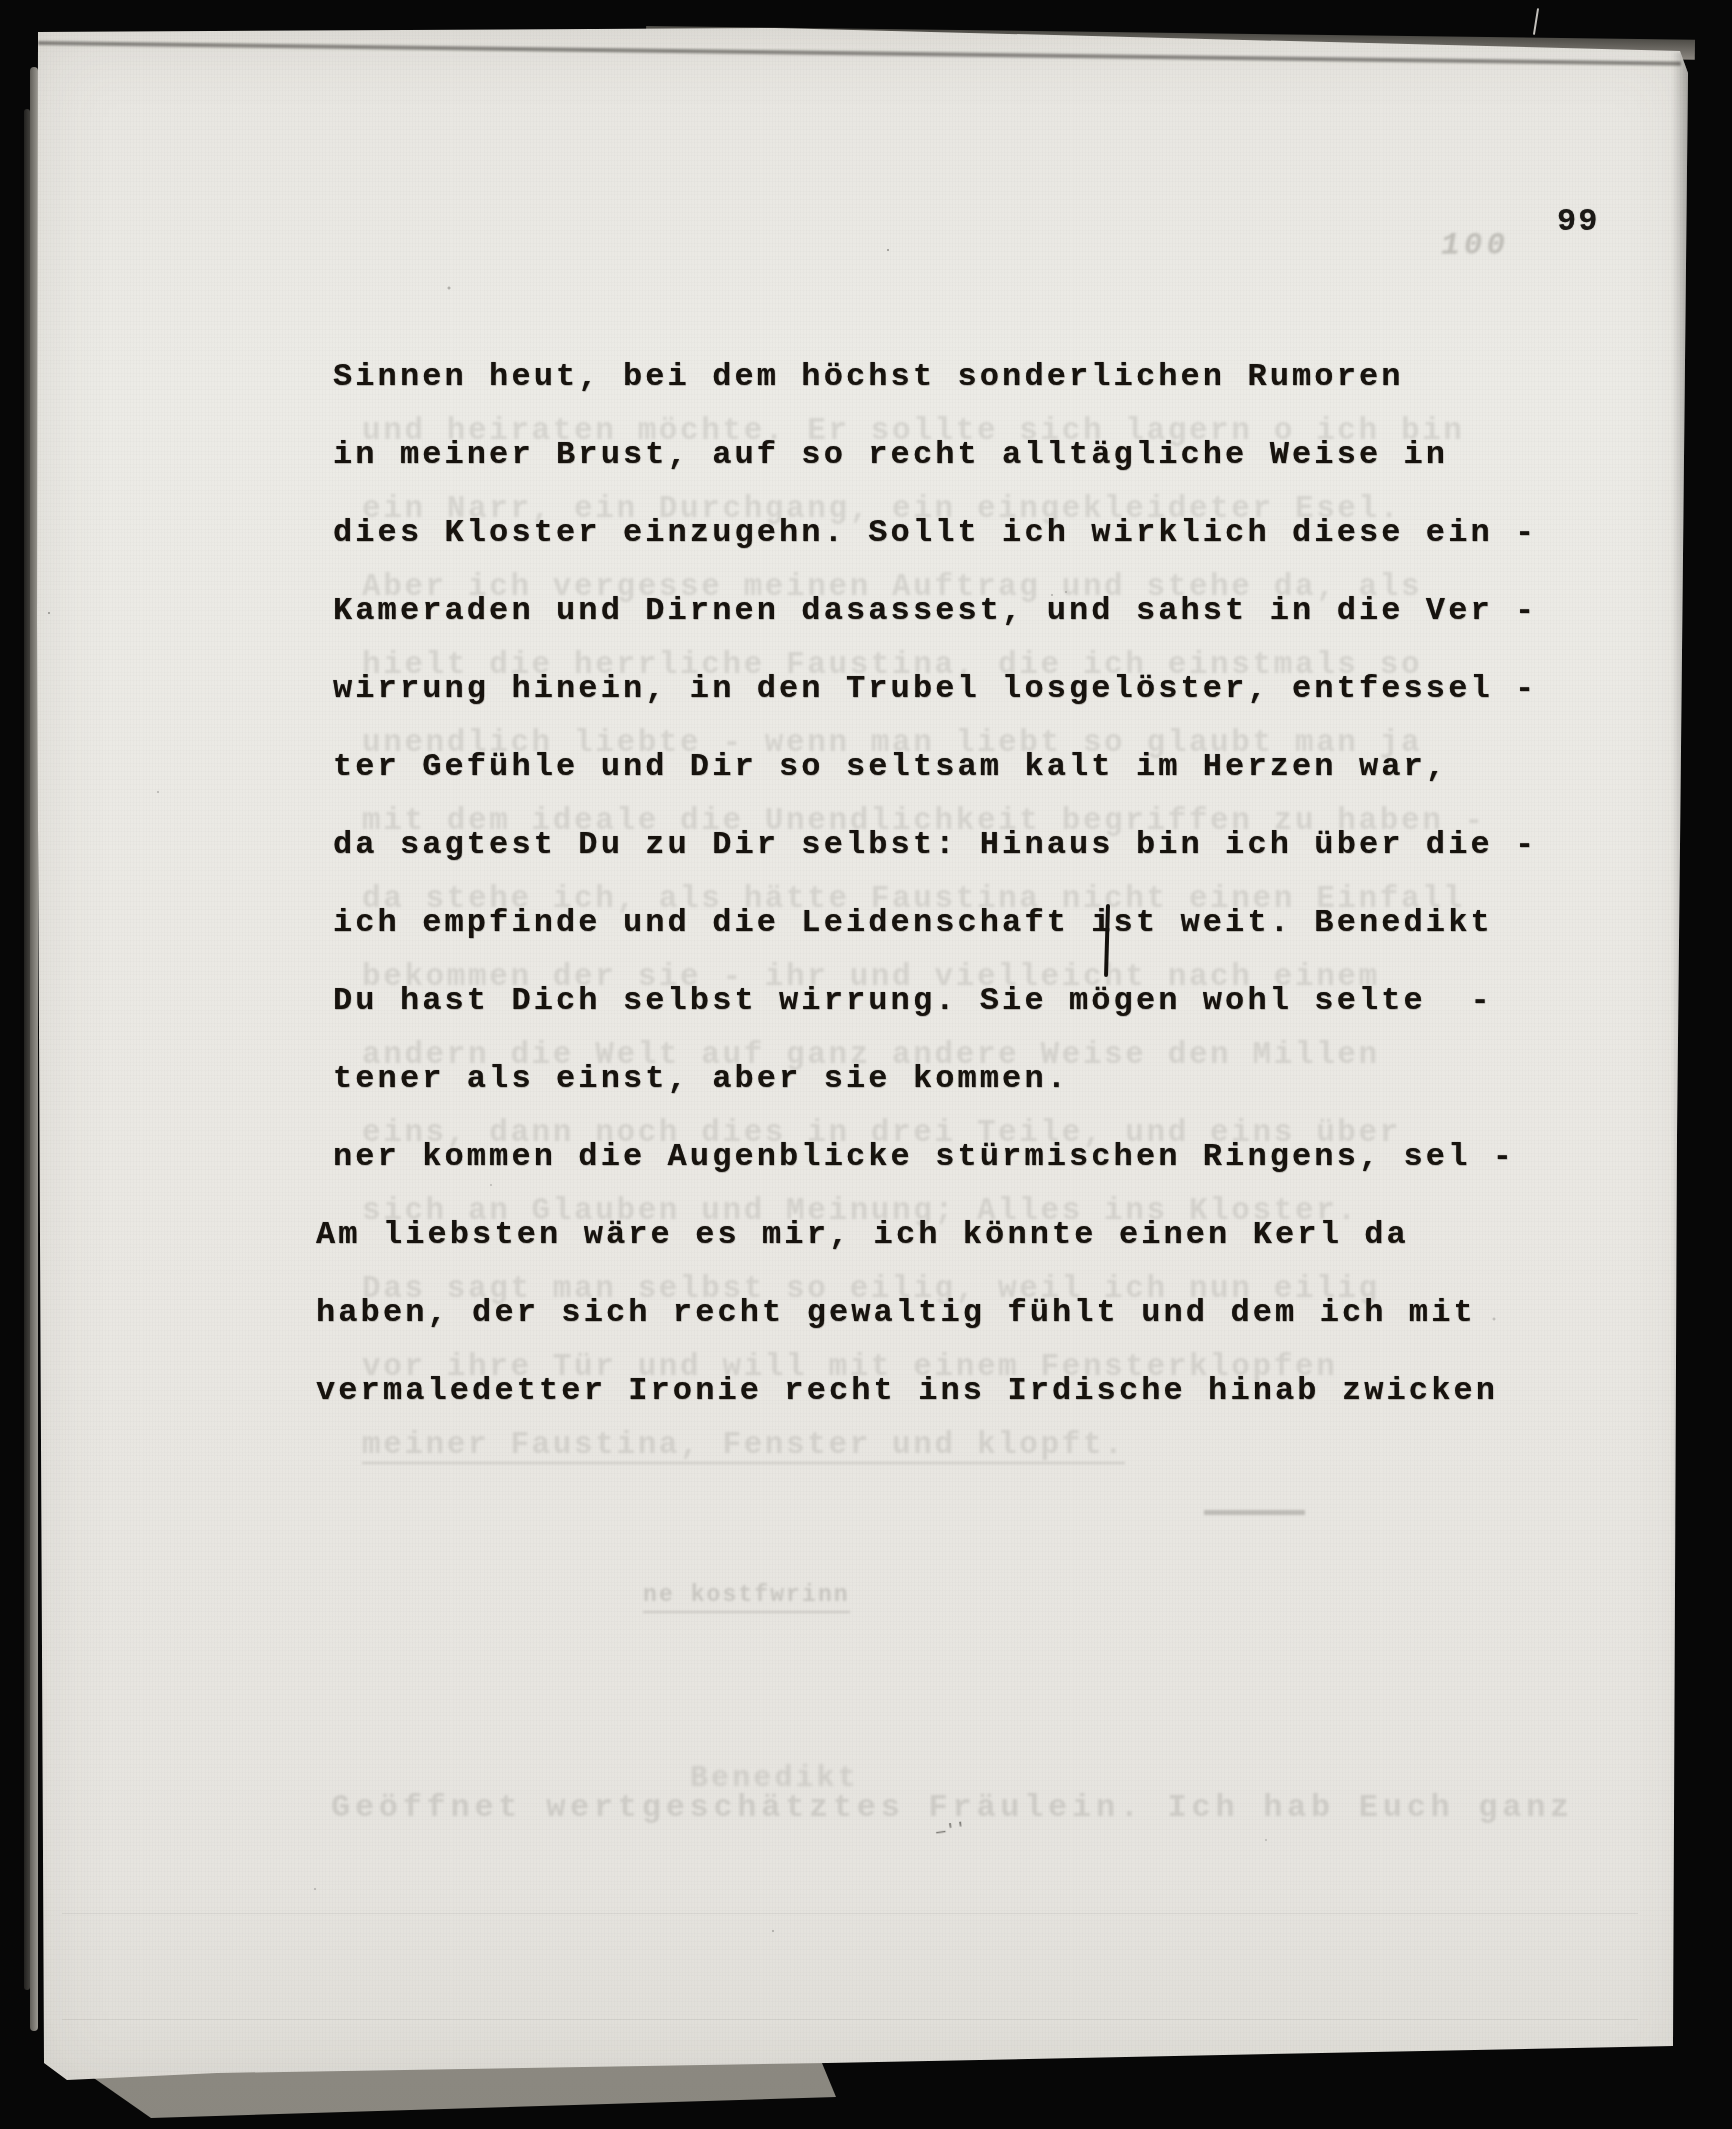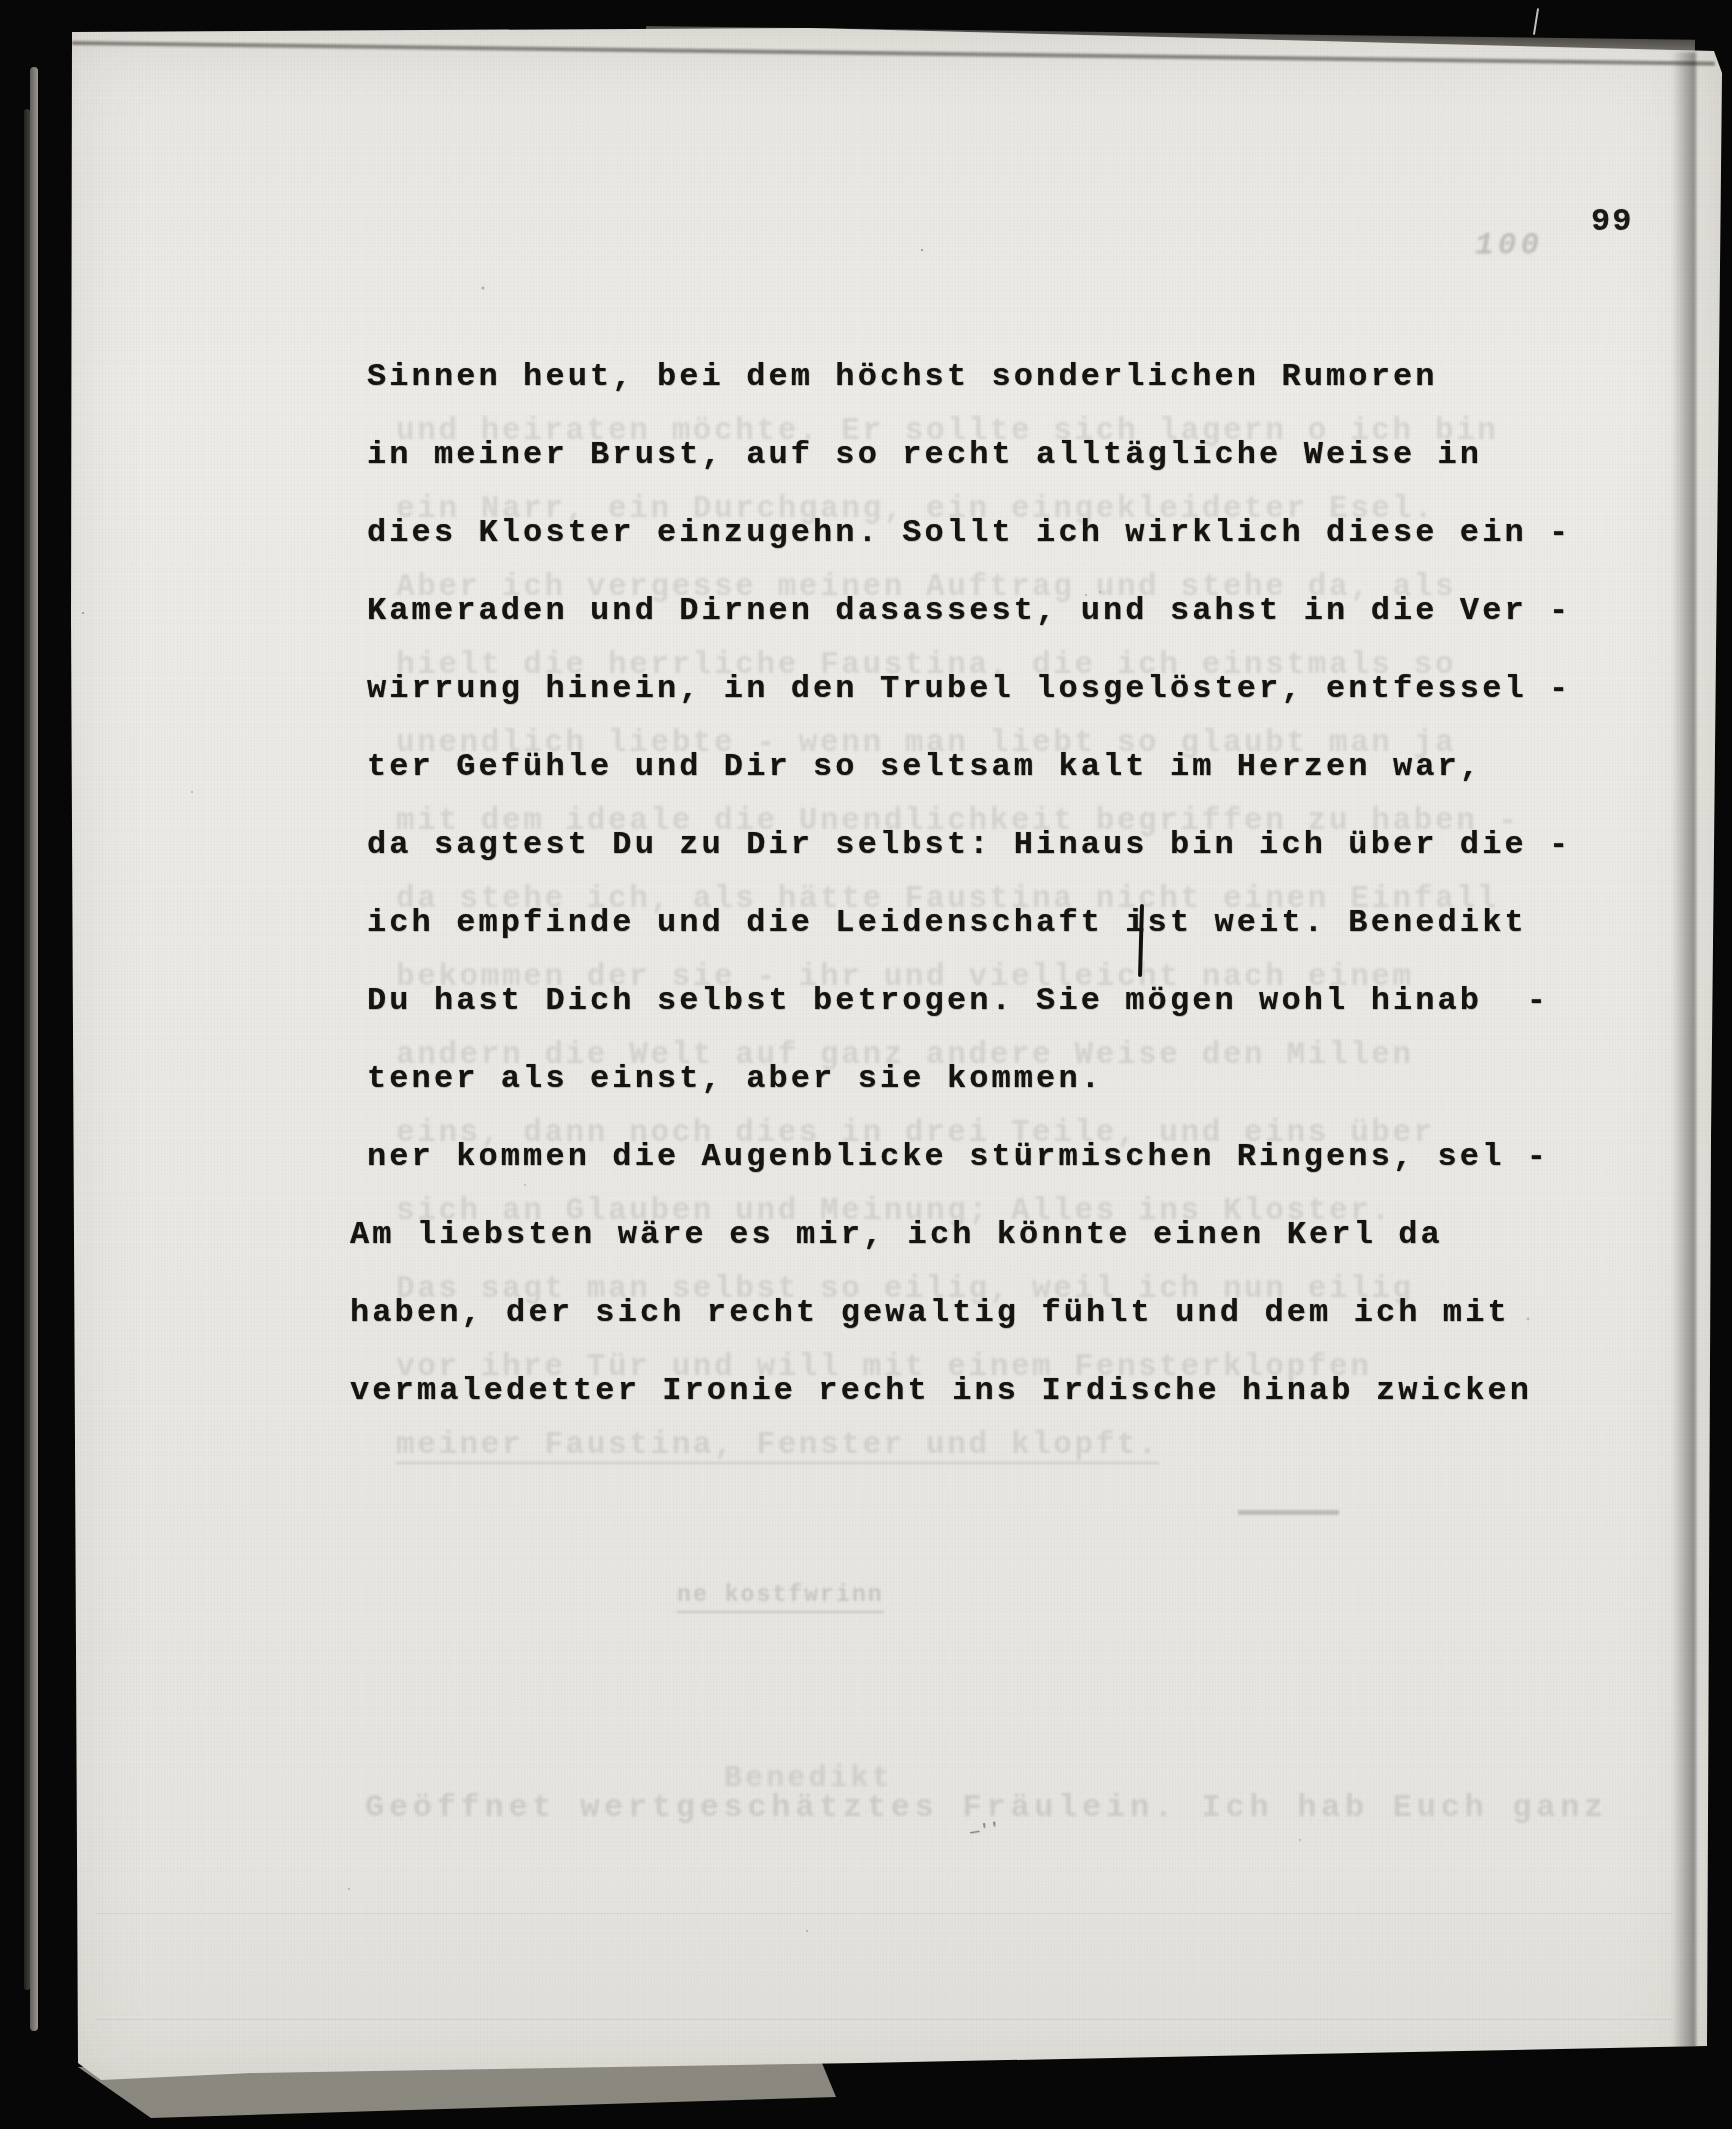--- a/index.html
+++ b/index.html
@@ -38,21 +38,20 @@
       radial-gradient(circle 1px at 1302px 610px, rgba(20,20,18,.3), transparent 1.6px),
       radial-gradient(circle 1px at 491px 1185px, rgba(20,20,18,.3), transparent 1.6px),
       radial-gradient(circle 1.6px at 1494px 1319px, rgba(20,20,18,.28), transparent 2.1px),
       radial-gradient(circle 1px at 773px 1931px, rgba(20,20,18,.4), transparent 1.6px),
       radial-gradient(circle 1px at 315px 1889px, rgba(20,20,18,.35), transparent 1.6px),
       radial-gradient(circle 1px at 1266px 1840px, rgba(20,20,18,.3), transparent 1.6px),
       repeating-linear-gradient(90deg, rgba(0,0,0,0.016) 0 1px, rgba(0,0,0,0) 1px 3.1px),
       repeating-linear-gradient(0deg, rgba(0,0,0,0.010) 0 0.5px, rgba(0,0,0,0) 0.5px 2.6px),
       linear-gradient(180deg,#e7e5e0 0%, #ecebe6 18%, #eae8e3 55%, #e6e4df 88%, #dddbd5 100%);
     box-shadow:inset 0 0 98px rgba(88,82,70,.28);
-    margin-left:34px;
   }
   .page::before{ 
     content:"";position:absolute;left:38px;top:41px;width:1643px;height:3.6px;
     background:rgba(42,40,36,.5);transform:rotate(0.72deg);transform-origin:left center;filter:blur(1px);
   }
   .page::after{ 
     content:"";position:absolute;right:36px;top:52px;width:24px;height:2000px;
     background:linear-gradient(90deg,rgba(0,0,0,0) 0%,rgba(0,0,0,.38) 100%);filter:blur(1.6px);
   }
   .crease{position:absolute;left:62px;height:1px;background:rgba(0,0,0,.06);width:1576px;}
@@ -138,21 +137,21 @@
 
   <div class="typescript" id="typed-lines">
       <div class="line p1">Sinnen heut, bei dem höchst sonderlichen Rumoren</div>
       <div class="line p1">in meiner Brust, auf so recht alltägliche Weise in</div>
       <div class="line p1">dies Kloster einzugehn. Sollt ich wirklich diese ein -</div>
       <div class="line p1">Kameraden und Dirnen dasassest, und sahst in die Ver -</div>
       <div class="line p1">wirrung hinein, in den Trubel losgelöster, entfessel -</div>
       <div class="line p1">ter Gefühle und Dir so seltsam kalt im Herzen war,</div>
       <div class="line p1">da sagtest Du zu Dir selbst: Hinaus bin ich über die -</div>
       <div class="line p1">ich empfinde und die Leidenschaft ist weit. Benedikt</div>
-      <div class="line p1">Du hast Dich selbst betrogen. Sie mögen wohl hinab  -</div>
+      <div class="line p1">Du hast Dich selbst wirrung. Sie mögen wohl selte  -</div>
       <div class="line p1">tener als einst, aber sie kommen.</div>
       <div class="line p1">ner kommen die Augenblicke stürmischen Ringens, sel -</div>
       <div class="line p2">Am liebsten wäre es mir, ich könnte einen Kerl da</div>
       <div class="line p2">haben, der sich recht gewaltig fühlt und dem ich mit</div>
       <div class="line p2">vermaledetter Ironie recht ins Irdische hinab zwicken</div>
     </div>
 
   <div class="pen-stroke"></div>
   <div class="squiggle">—''</div>
 </div>

